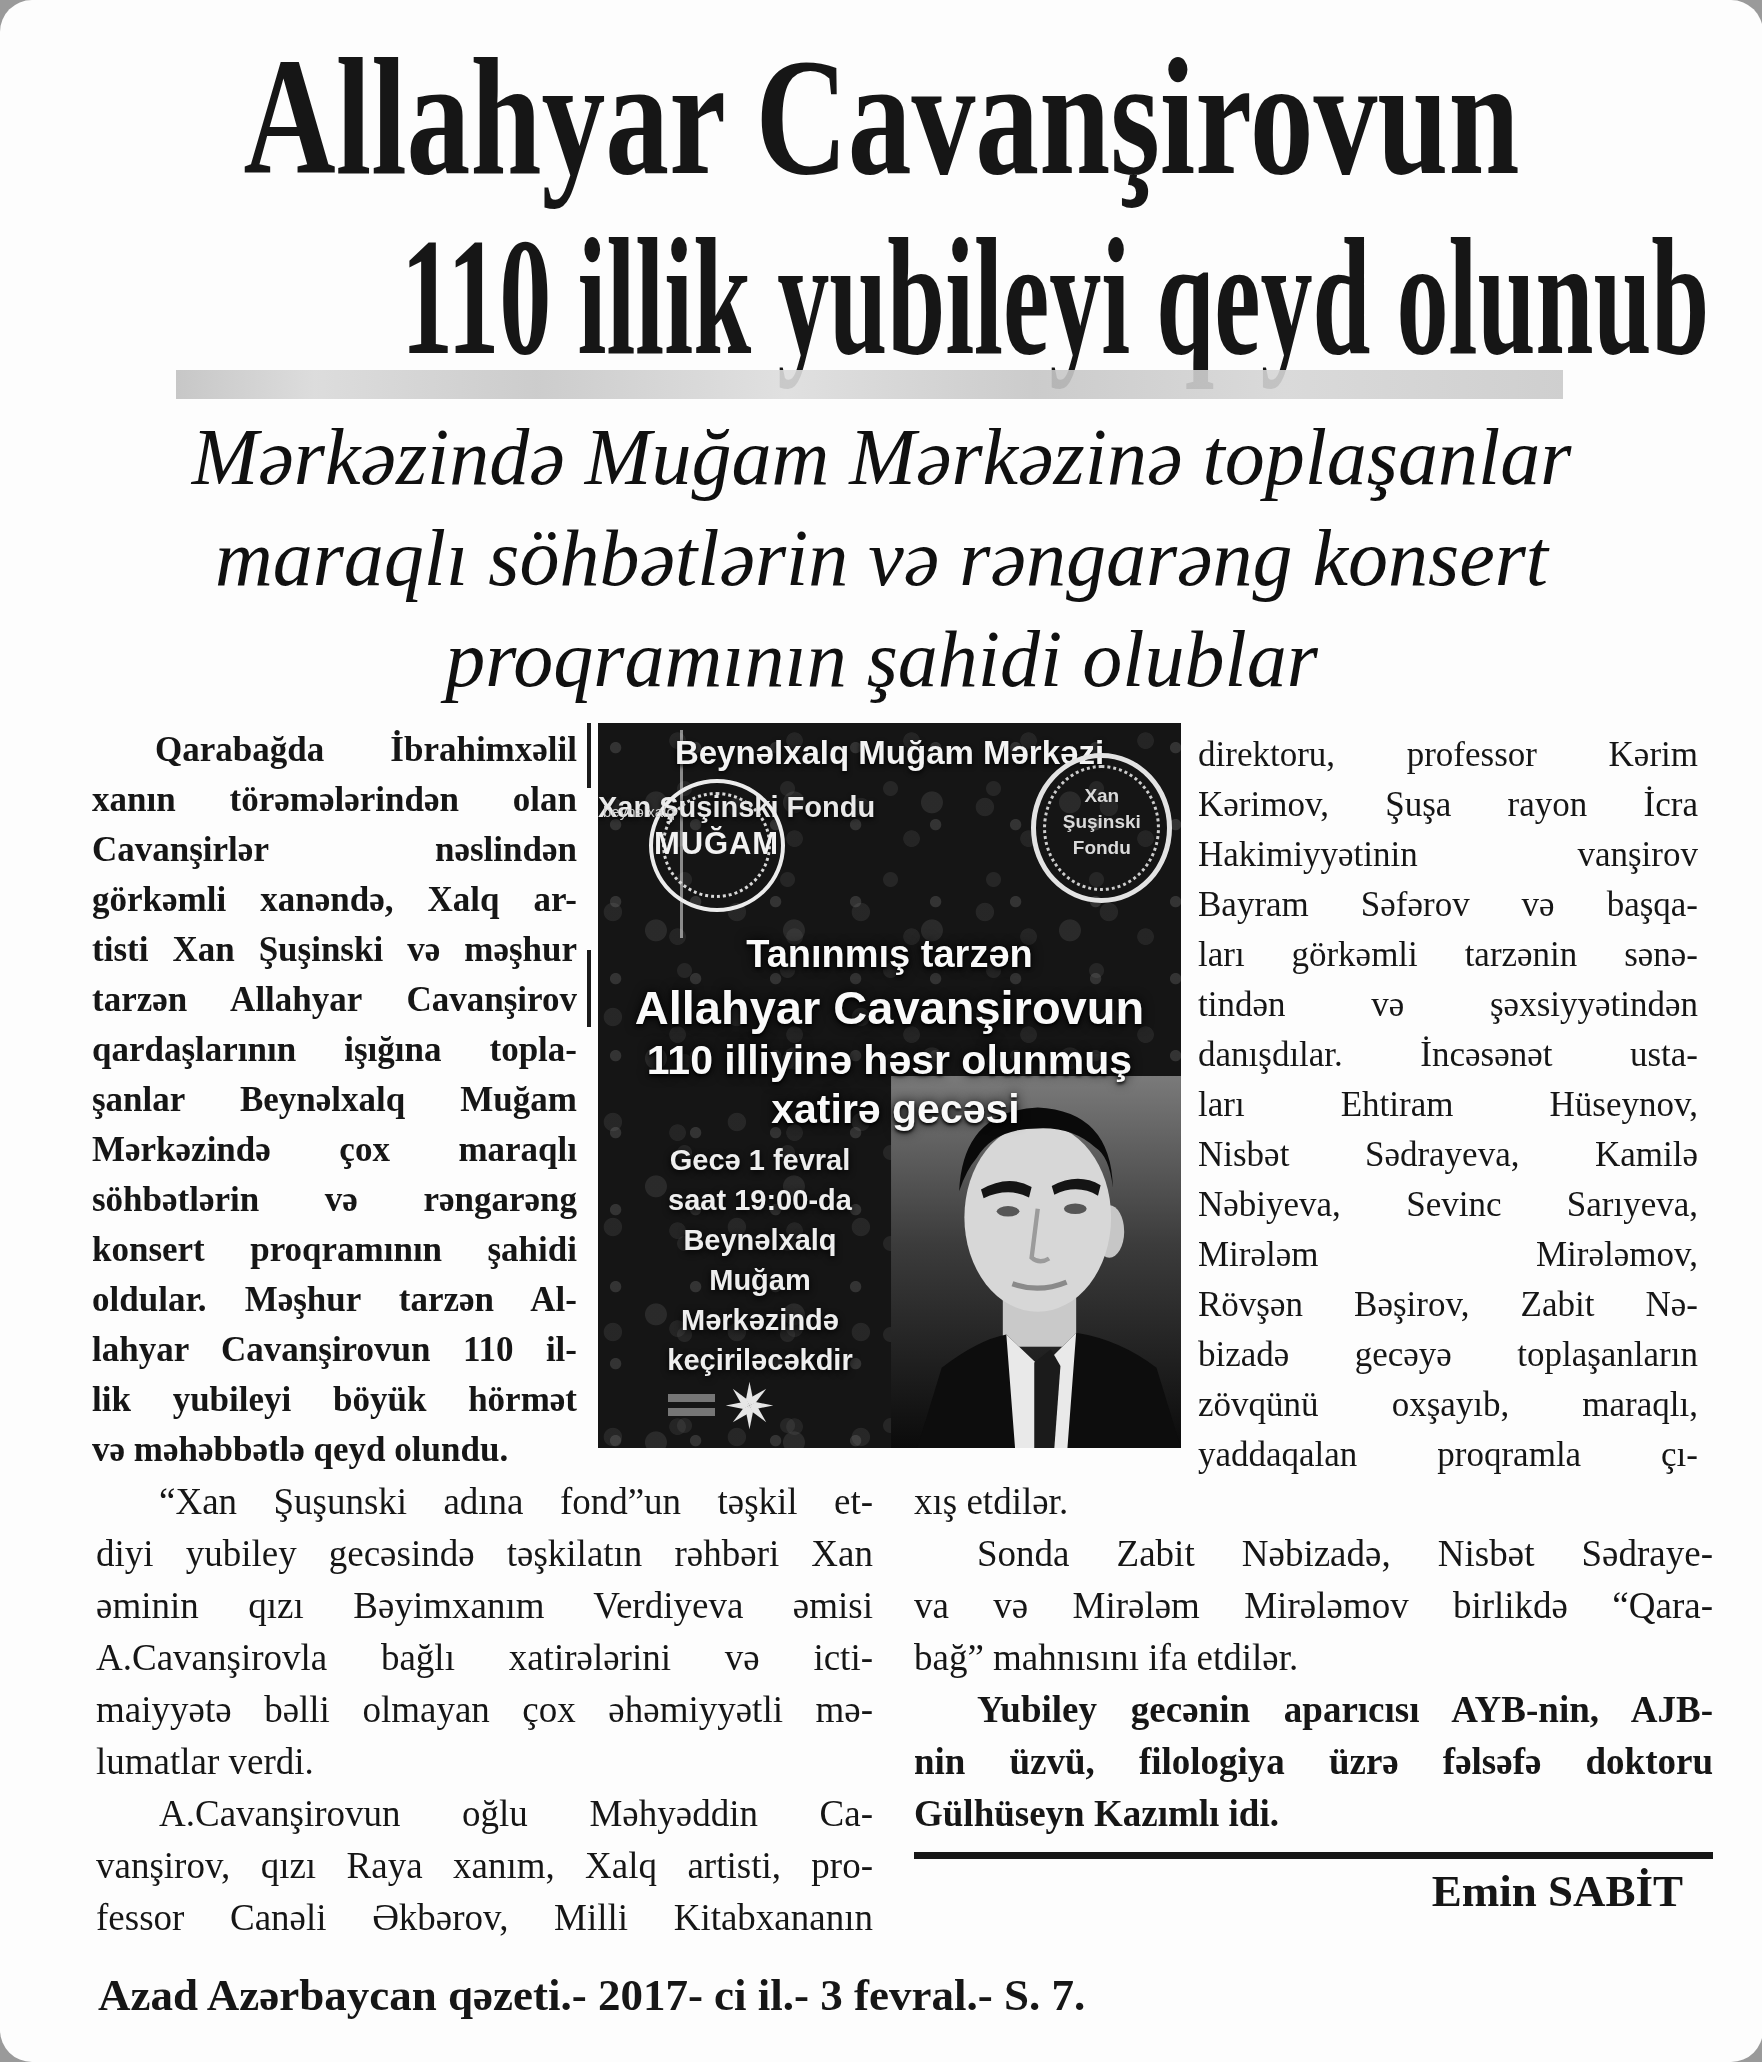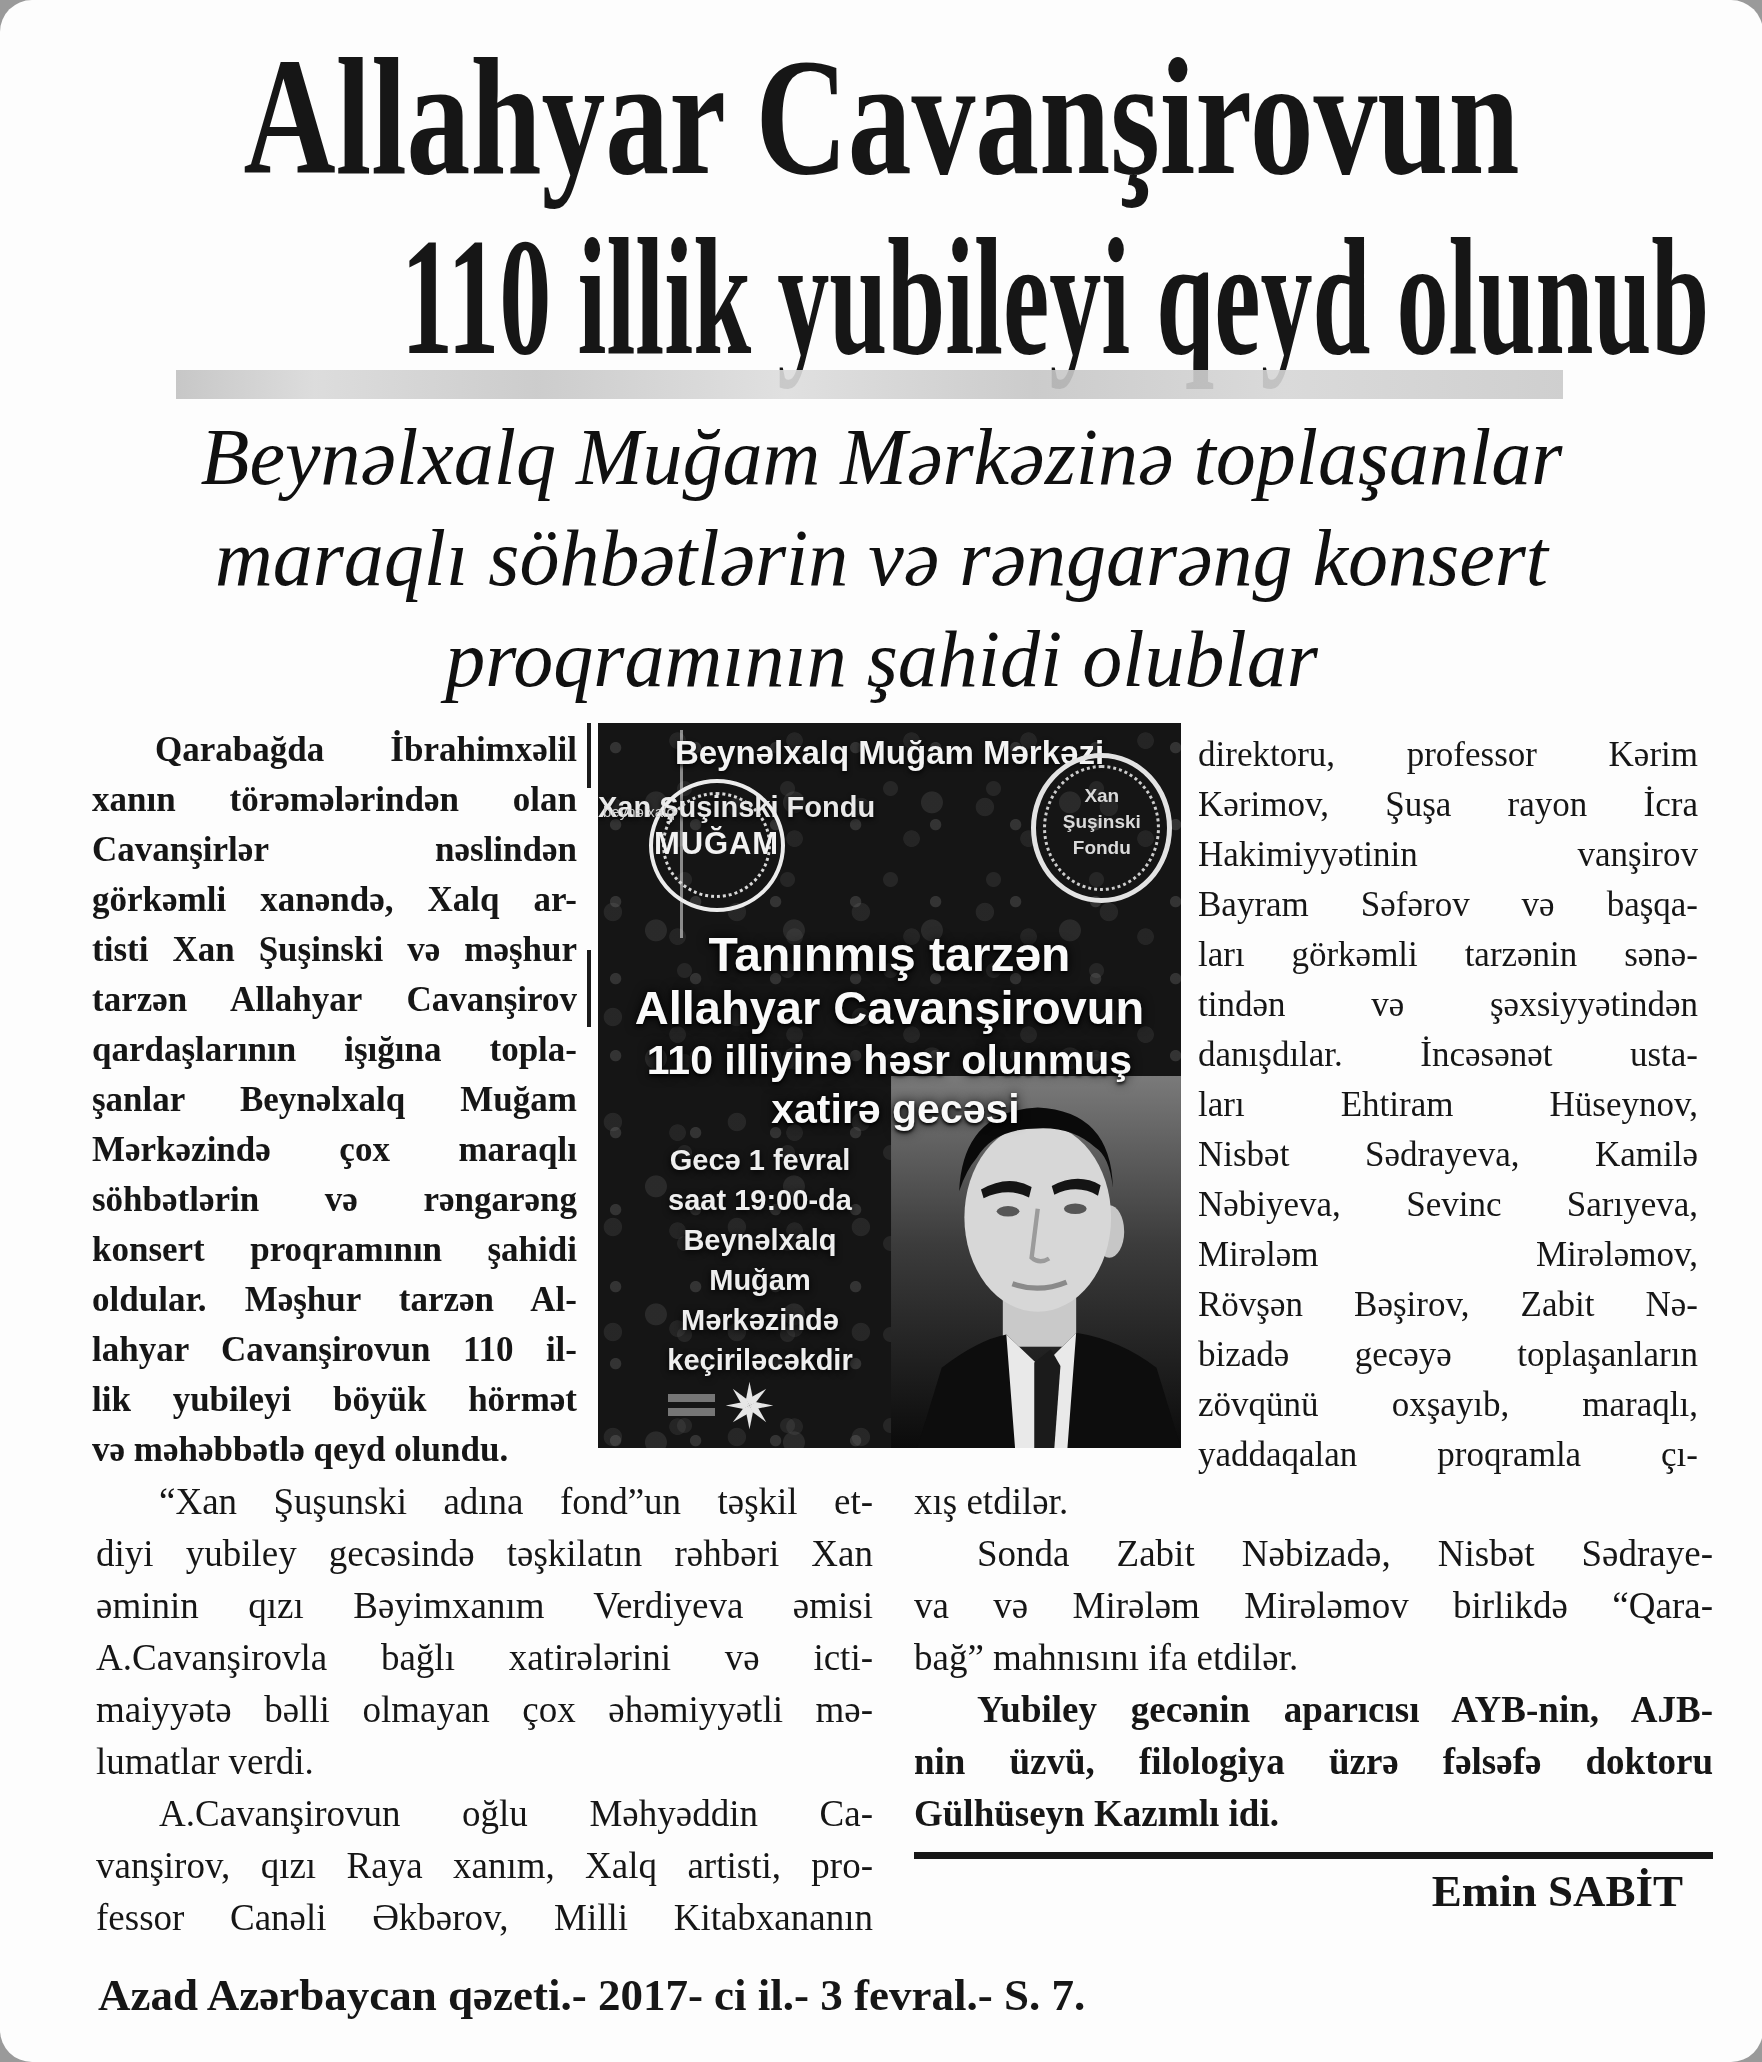--- a/index.html
+++ b/index.html
@@ -63,21 +63,21 @@
   .mlogo .word{position:absolute;top:58px;left:0;width:100%;text-align:center;
                font-size:31px;font-weight:bold;letter-spacing:0.9px;color:#f2f2f2;}
   .mlogo .small{position:absolute;top:35px;left:-35px;font-size:15px;color:#d2d2d2;}
   .badge{position:absolute;right:8.7px;top:30px;width:131px;height:140px;border:5.2px solid #e3e3e3;
          border-radius:50%;z-index:3;}
   .badge .bdots{position:absolute;inset:7px;border:3.5px dotted #cdcdcd;border-radius:50%;}
   .badge .t{position:absolute;top:24.5px;left:0;width:100%;text-align:center;
             font-size:19px;line-height:26px;color:#d9d9d9;font-weight:bold;}
   .ptitle{position:absolute;top:206px;left:0;width:100%;text-align:center;font-weight:bold;
           color:#fafafa;text-shadow:0 0 12.2px rgba(0,0,0,.95),0 1.7px 3.5px #000;z-index:4;}
-  .pt1{font-size:48px;line-height:51px;}
+  .pt1{font-size:38px;line-height:51px;}
   .pt2{font-size:47px;line-height:56px;}
   .pt3{font-size:41px;line-height:49px;}
   .pt4{font-size:41px;line-height:49px;padding-left:12px;}
   .sched{position:absolute;left:31px;top:417px;width:262px;text-align:center;font-weight:bold;
          font-size:29px;line-height:40px;color:#eeeeee;text-shadow:0 1.7px 7px #000;z-index:4;}
   .portrait{position:absolute;right:0;bottom:0;width:290px;height:372px;z-index:1;}
   .starlogo{position:absolute;left:70px;bottom:17.5px;z-index:3;display:flex;align-items:center;gap:8.7px;}
   .starlogo .txtbars{display:flex;flex-direction:column;gap:6.1px;}
   .starlogo .bar{width:47px;height:7.9px;background:#8f8f8f;opacity:.8;}
 </style>
@@ -87,21 +87,21 @@
 <div id="page">
 
   <div class="headline">
     <span class="hl hl1"><span class="sq">Allahyar Cavanşirovun</span></span>
     <span class="hl hl2"><span class="sq">110 illik yubileyi qeyd olunub</span></span>
   </div>
 
   <div class="grayrule"></div>
 
   <div class="subhead">
-    <div>Beynəlxalq Muğam Mərkəzinə toplaşanlar</div>
+    <div>Mərkəzində Muğam Mərkəzinə toplaşanlar</div>
     <div>maraqlı söhbətlərin və rəngarəng konsert</div>
     <div>proqramının şahidi olublar</div>
   </div>
 
   <div class="colL">
     <div class="ln ind">Qarabağda İbrahimxəlil</div>
     <div class="ln">xanın törəmələrindən olan</div>
     <div class="ln">Cavanşirlər nəslindən</div>
     <div class="ln">görkəmli xanəndə, Xalq ar-</div>
     <div class="ln">tisti Xan Şuşinski və məşhur</div>

